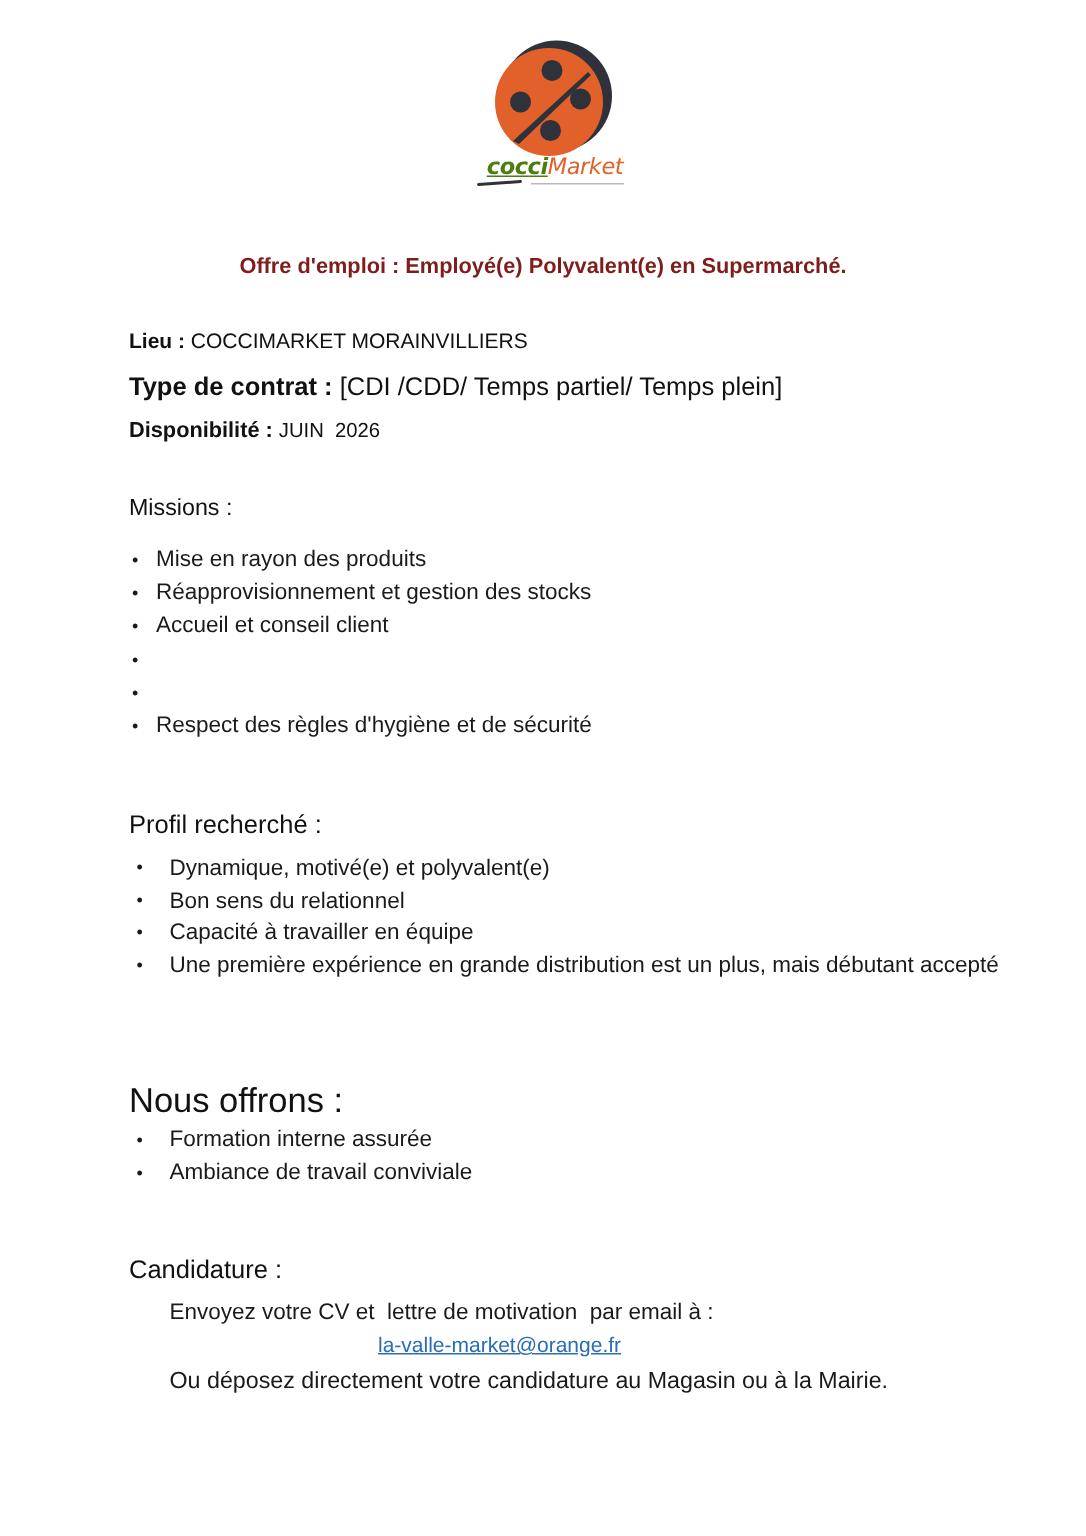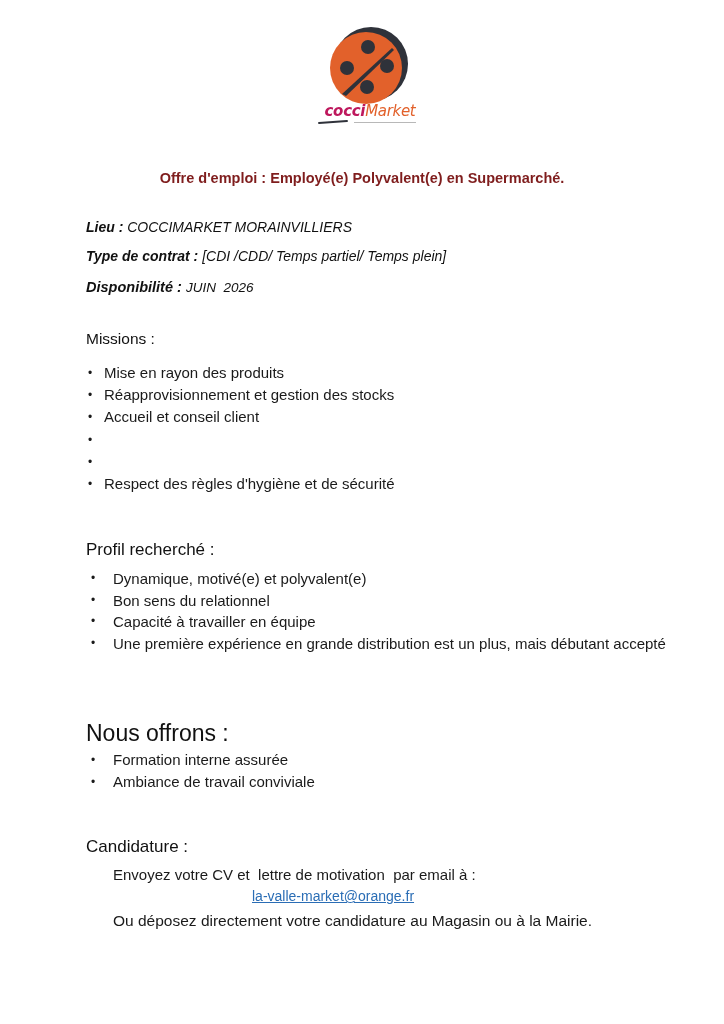--- a/index.html
+++ b/index.html
@@ -34,21 +34,21 @@
     left: -8px;
     top: 78px;
     width: 120px;
     text-align: center;
     font-family: "DejaVu Sans", sans-serif;
     font-style: italic;
     font-size: 15px;
     letter-spacing: -0.3px;
     white-space: nowrap;
   }
-  .logo-word .w1 { color: #be185d; font-weight: bold; }
+  .logo-word .w1 { color: #4d7c0f; font-weight: bold; text-decoration: underline; }
   .logo-word .w2 { color: #e2612b; }
   .logo-underline {
     position: absolute;
     left: 0px;
     top: 97px;
     width: 30px;
     height: 2px;
     background: #2f323a;
     border-radius: 2px;
     transform: rotate(-4deg);
@@ -73,25 +73,24 @@
     font-size: 14.5px;
     color: #7f1d1d;
   }
 
   .field {
     position: absolute;
     left: 86px;
     font-family: "Liberation Sans", sans-serif;
     white-space: nowrap;
     color: #111;
-    font-style: italic;
   }
   .field .label { font-weight: bold; }
   .f-lieu { top: 219px; font-size: 14px; }
-  .f-contrat { top: 248px; font-size: 14px; }
+  .f-contrat { top: 248px; font-size: 17px; }
   .f-dispo { top: 279px; font-size: 14.5px; }
   .f-dispo .value { font-size: 13.5px; }
 
   .section-title {
     position: absolute;
     left: 86px;
     font-family: "Liberation Sans", sans-serif;
     font-weight: normal;
     font-size: 16.5px;
     color: #111;

